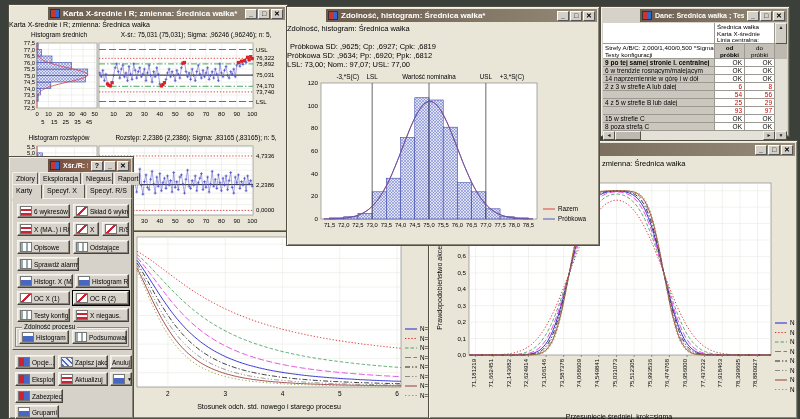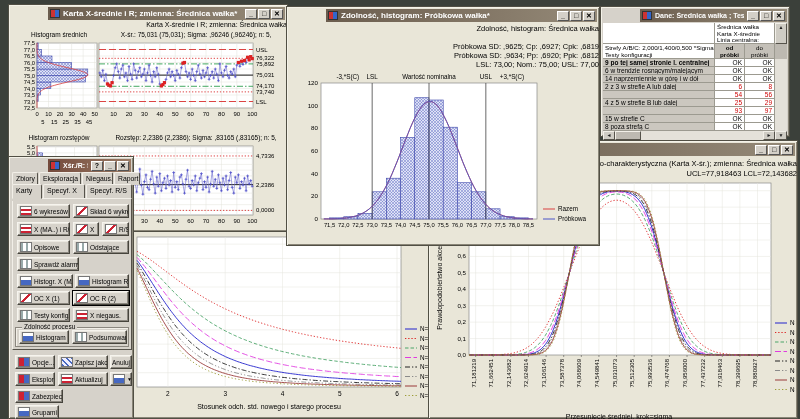--- a/index.html
+++ b/index.html
@@ -13,21 +13,21 @@
   .tbar{position:absolute;left:2px;right:2px;top:2px;height:13px;display:flex;align-items:center;
     gap:3px;padding:0 2px;background:linear-gradient(90deg,#6b5d4e,#958a78);color:#fff;
     font-size:8px;font-weight:bold;white-space:nowrap;overflow:hidden;margin-left:37px;}
   .dlg .tbar{background:linear-gradient(90deg,#744a3c,#9a7a64);}
   .ticon{width:10px;height:9px;flex:none;border:1px solid #333;
     background:linear-gradient(90deg,#c33 50%,#36c 50%);}
   .ttext{flex:1;overflow:hidden;text-overflow:clip;}
   .tbtns{display:flex;gap:1px;flex:none;}
   .tbtn{width:12px;height:10px;background:#d4d0c8;border:1px solid;border-color:#fff #555 #555 #fff;
     font-size:7px;line-height:8px;text-align:center;color:#000;font-weight:bold;}
-  .cline{position:absolute;text-align:right;font-size:7.5px;white-space:nowrap;}
+  .cline{position:absolute;text-align:left;font-size:7.5px;white-space:nowrap;}
   .slabel{position:absolute;text-align:center;font-size:7px;white-space:nowrap;}
   svg text{font-family:"Liberation Sans",sans-serif;}
   
   .tab{position:absolute;height:13px;background:#d6d2ca;border:1px solid;
     border-color:#f2efe8 #55524a #d6d2ca #f2efe8;border-radius:2px 2px 0 0;font-size:6.8px;
     padding:2px 3px 0 3px;white-space:nowrap;overflow:hidden;}
   .tab.front{height:15px;font-size:7px;}
   .tab.active{z-index:3;box-shadow:0 2px 0 #d6d2ca;}
   .dpanel{position:absolute;background:#d6d2ca;border:1px solid;
     border-color:#f2efe8 #55524a #55524a #f2efe8;}
@@ -461,31 +461,31 @@
         <line x1="2" y1="67.4" x2="156" y2="67.4" stroke="#d93030" stroke-width="0.9" stroke-dasharray="1.3,1.8"></line>
         <text x="159" y="69.4" font-size="6" text-anchor="start" fill="#000">0,0000</text>
         <polyline points="2.8,43.3 4.3,35.2 5.8,45.5 7.4,30.6 8.9,38.6 10.5,49.0 12.0,34.1 13.5,27.1 15.1,42.1 16.6,46.7 18.2,37.5 19.7,31.8 21.3,50.2 22.8,39.8 24.3,23.7 25.9,44.4 27.4,47.8 28.9,34.1 30.5,29.5 32.0,43.3 33.6,36.3 35.1,45.5 36.6,32.9 38.2,41.0 39.7,49.0 41.3,35.2 42.8,26.0 44.4,42.1 45.9,51.3 47.4,38.6 49.0,31.8 50.5,44.4 52.1,46.7 53.6,36.3 55.1,28.3 56.7,41.0 58.2,50.2 59.8,34.1 61.3,43.3 62.8,30.6 64.4,47.8 65.9,39.8 67.5,35.2 69.0,45.5 70.5,32.9 72.1,42.1 73.6,37.5 75.1,49.0 76.7,29.5 78.2,44.4 79.8,38.6 81.3,46.7 82.9,34.1 84.4,31.8 85.9,41.0 87.5,50.2 89.0,36.3 90.5,27.1 92.1,43.3 93.6,45.5 95.2,37.5 96.7,42.1 98.3,32.9 99.8,47.8 101.3,39.8 102.9,35.2 104.4,30.6 106.0,46.7 107.5,38.6 109.0,44.4 110.6,34.1 112.1,49.0 113.6,41.0 115.2,28.3 116.7,43.3 118.3,36.3 119.8,45.5 121.4,31.8 122.9,39.8 124.4,47.8 126.0,35.2 127.5,42.1 129.1,32.9 130.6,46.7 132.1,37.5 133.7,29.5 135.2,44.4 136.8,50.2 138.3,34.1 139.8,39.8 141.4,31.8 142.9,45.5 144.5,38.6 146.0,42.1 147.5,35.2 149.1,47.8 150.6,32.9 152.2,41.0 153.7,37.5 155.2,43.3 " fill="none" stroke="#6a6ad0" stroke-width="0.6"></polyline>
         <path d="M1.4 43.3L4.2 43.3M2.8 41.9L2.8 44.6M2.9 35.2L5.7 35.2M4.3 33.8L4.3 36.6M4.4 45.5L7.3 45.5M5.8 44.1L5.8 46.9M6.0 30.6L8.8 30.6M7.4 29.2L7.4 32.0M7.5 38.6L10.3 38.6M8.9 37.3L8.9 40.0M9.1 49.0L11.9 49.0M10.5 47.6L10.5 50.4M10.6 34.1L13.4 34.1M12.0 32.7L12.0 35.5M12.1 27.1L14.9 27.1M13.5 25.8L13.5 28.5M13.7 42.1L16.5 42.1M15.1 40.7L15.1 43.5M15.2 46.7L18.0 46.7M16.6 45.3L16.6 48.1M16.8 37.5L19.6 37.5M18.2 36.1L18.2 38.9M18.3 31.8L21.1 31.8M19.7 30.4L19.7 33.1M19.9 50.2L22.6 50.2M21.3 48.8L21.3 51.6M21.4 39.8L24.2 39.8M22.8 38.4L22.8 41.2M22.9 23.7L25.7 23.7M24.3 22.3L24.3 25.1M24.5 44.4L27.3 44.4M25.9 43.0L25.9 45.8M26.0 47.8L28.8 47.8M27.4 46.4L27.4 49.2M27.6 34.1L30.3 34.1M28.9 32.7L28.9 35.5M29.1 29.5L31.9 29.5M30.5 28.1L30.5 30.9M30.6 43.3L33.4 43.3M32.0 41.9L32.0 44.6M32.2 36.3L35.0 36.3M33.6 34.9L33.6 37.7M33.7 45.5L36.5 45.5M35.1 44.1L35.1 46.9M35.3 32.9L38.0 32.9M36.6 31.5L36.6 34.3M36.8 41.0L39.6 41.0M38.2 39.6L38.2 42.4M38.3 49.0L41.1 49.0M39.7 47.6L39.7 50.4M39.9 35.2L42.7 35.2M41.3 33.8L41.3 36.6M41.4 26.0L44.2 26.0M42.8 24.6L42.8 27.4M43.0 42.1L45.8 42.1M44.4 40.7L44.4 43.5M44.5 51.3L47.3 51.3M45.9 49.9L45.9 52.7M46.0 38.6L48.8 38.6M47.4 37.3L47.4 40.0M47.6 31.8L50.4 31.8M49.0 30.4L49.0 33.1M49.1 44.4L51.9 44.4M50.5 43.0L50.5 45.8M50.7 46.7L53.5 46.7M52.1 45.3L52.1 48.1M52.2 36.3L55.0 36.3M53.6 34.9L53.6 37.7M53.7 28.3L56.5 28.3M55.1 26.9L55.1 29.7M55.3 41.0L58.1 41.0M56.7 39.6L56.7 42.4M56.8 50.2L59.6 50.2M58.2 48.8L58.2 51.6M58.4 34.1L61.1 34.1M59.8 32.7L59.8 35.5M59.9 43.3L62.7 43.3M61.3 41.9L61.3 44.6M61.4 30.6L64.2 30.6M62.8 29.2L62.8 32.0M63.0 47.8L65.8 47.8M64.4 46.4L64.4 49.2M64.5 39.8L67.3 39.8M65.9 38.4L65.9 41.2M66.0 35.2L68.9 35.2M67.5 33.8L67.5 36.6M67.6 45.5L70.4 45.5M69.0 44.1L69.0 46.9M69.1 32.9L71.9 32.9M70.5 31.5L70.5 34.3M70.7 42.1L73.5 42.1M72.1 40.7L72.1 43.5M72.2 37.5L75.0 37.5M73.6 36.1L73.6 38.9M73.7 49.0L76.5 49.0M75.1 47.6L75.1 50.4M75.3 29.5L78.1 29.5M76.7 28.1L76.7 30.9M76.8 44.4L79.6 44.4M78.2 43.0L78.2 45.8M78.4 38.6L81.2 38.6M79.8 37.3L79.8 40.0M79.9 46.7L82.7 46.7M81.3 45.3L81.3 48.1M81.5 34.1L84.3 34.1M82.9 32.7L82.9 35.5M83.0 31.8L85.8 31.8M84.4 30.4L84.4 33.1M84.5 41.0L87.3 41.0M85.9 39.6L85.9 42.4M86.1 50.2L88.9 50.2M87.5 48.8L87.5 51.6M87.6 36.3L90.4 36.3M89.0 34.9L89.0 37.7M89.1 27.1L92.0 27.1M90.5 25.8L90.5 28.5M90.7 43.3L93.5 43.3M92.1 41.9L92.1 44.6M92.2 45.5L95.0 45.5M93.6 44.1L93.6 46.9M93.8 37.5L96.6 37.5M95.2 36.1L95.2 38.9M95.3 42.1L98.1 42.1M96.7 40.7L96.7 43.5M96.8 32.9L99.7 32.9M98.3 31.5L98.3 34.3M98.4 47.8L101.2 47.8M99.8 46.4L99.8 49.2M99.9 39.8L102.7 39.8M101.3 38.4L101.3 41.2M101.5 35.2L104.3 35.2M102.9 33.8L102.9 36.6M103.0 30.6L105.8 30.6M104.4 29.2L104.4 32.0M104.5 46.7L107.4 46.7M106.0 45.3L106.0 48.1M106.1 38.6L108.9 38.6M107.5 37.3L107.5 40.0M107.6 44.4L110.4 44.4M109.0 43.0L109.0 45.8M109.2 34.1L112.0 34.1M110.6 32.7L110.6 35.5M110.7 49.0L113.5 49.0M112.1 47.6L112.1 50.4M112.2 41.0L115.0 41.0M113.6 39.6L113.6 42.4M113.8 28.3L116.6 28.3M115.2 26.9L115.2 29.7M115.3 43.3L118.1 43.3M116.7 41.9L116.7 44.6M116.9 36.3L119.7 36.3M118.3 34.9L118.3 37.7M118.4 45.5L121.2 45.5M119.8 44.1L119.8 46.9M120.0 31.8L122.8 31.8M121.4 30.4L121.4 33.1M121.5 39.8L124.3 39.8M122.9 38.4L122.9 41.2M123.0 47.8L125.8 47.8M124.4 46.4L124.4 49.2M124.6 35.2L127.4 35.2M126.0 33.8L126.0 36.6M126.1 42.1L128.9 42.1M127.5 40.7L127.5 43.5M127.7 32.9L130.5 32.9M129.1 31.5L129.1 34.3M129.2 46.7L132.0 46.7M130.6 45.3L130.6 48.1M130.7 37.5L133.5 37.5M132.1 36.1L132.1 38.9M132.3 29.5L135.1 29.5M133.7 28.1L133.7 30.9M133.8 44.4L136.6 44.4M135.2 43.0L135.2 45.8M135.3 50.2L138.2 50.2M136.8 48.8L136.8 51.6M136.9 34.1L139.7 34.1M138.3 32.7L138.3 35.5M138.4 39.8L141.2 39.8M139.8 38.4L139.8 41.2M140.0 31.8L142.8 31.8M141.4 30.4L141.4 33.1M141.5 45.5L144.3 45.5M142.9 44.1L142.9 46.9M143.1 38.6L145.9 38.6M144.5 37.3L144.5 40.0M144.6 42.1L147.4 42.1M146.0 40.7L146.0 43.5M146.1 35.2L148.9 35.2M147.5 33.8L147.5 36.6M147.7 47.8L150.5 47.8M149.1 46.4L149.1 49.2M149.2 32.9L152.0 32.9M150.6 31.5L150.6 34.3M150.8 41.0L153.6 41.0M152.2 39.6L152.2 42.4M152.3 37.5L155.1 37.5M153.7 36.1L153.7 38.9M153.8 43.3L156.6 43.3M155.2 41.9L155.2 44.6" stroke="#4a4ac8" stroke-width="0.7" fill="none"></path>
       </svg>
   </div>
 
   <div class="win chartwin" id="win-cap" style="left:286px;top:6px;width:314px;height:240px;z-index:4">
     <div class="tbar">
       <span class="ticon"></span>
-      <span class="ttext">Zdolność, histogram: Próbkowa wałka*</span>
+      <span class="ttext">Zdolność, histogram: Średnica wałka*</span>
       <span class="tbtns">
         <span class="tbtn">_</span>
         <span class="tbtn">□</span>
         <span class="tbtn">✕</span>
       </span>
     </div>
     <div class="cline" style="left:0;right:0;top:17px">Zdolność, histogram: Średnica wałka</div>
-    <div class="cline" style="left:12px;right:0;top:35px">Próbkowa SD: ,9625; Cp: ,6927; Cpk: ,6819</div>
+    <div class="cline" style="left:3px;right:0;top:35px">Próbkowa SD: ,9625; Cp: ,6927; Cpk: ,6819</div>
     <div class="cline" style="left:0;right:0;top:44px">Próbkowa SD: ,9634; Pp: ,6920; Ppk: ,6812</div>
-    <div class="cline" style="left:0;right:0;top:53px">LSL: 73,00; Nom.: 75,00; USL: 77,00</div>
+    <div class="cline" style="left:0;right:0;top:53px">LSL: 73,00; Nom.: 97,07; USL: 77,00</div>
     <svg id="svg-cap" width="306" height="172" style="position:absolute;left:4px;top:64px">
         <defs>
           <pattern id="svg-cap-h" width="3" height="3" patternUnits="userSpaceOnUse">
             <rect width="3" height="3" fill="#dfe3f6"></rect>
             <path d="M0 3 L3 0 M0 0 L3 3" stroke="#6b74c8" stroke-width="0.5"></path>
           </pattern>
         </defs>
         <rect x="30" y="12" width="216" height="136" fill="#fff" stroke="#888" stroke-width="0.7"></rect>
         <text x="27" y="150" font-size="6.2" text-anchor="end" fill="#000">0</text>
         <text x="27" y="127.33333333333334" font-size="6.2" text-anchor="end" fill="#000">20</text>

